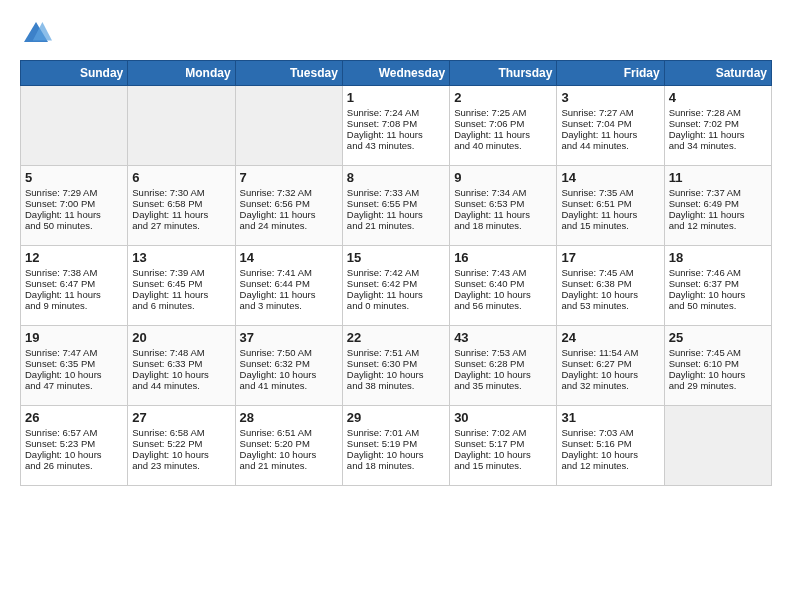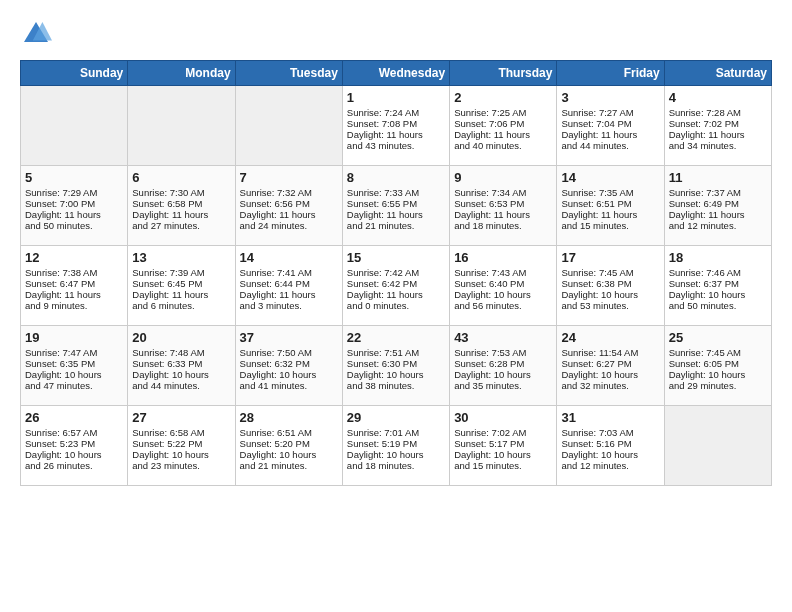--- a/index.html
+++ b/index.html
@@ -311,21 +311,21 @@
           <td>
             <span class="day-num">24</span>
             <div>Sunrise: 11:54 AM</div>
             <div>Sunset: 6:27 PM</div>
             <div>Daylight: 10 hours</div>
             <div>and 32 minutes.</div>
           </td>
           <td>
             <span class="day-num">25</span>
             <div>Sunrise: 7:45 AM</div>
-            <div>Sunset: 6:05 PM</div>
+            <div>Sunset: 6:10 PM</div>
             <div>Daylight: 10 hours</div>
             <div>and 29 minutes.</div>
           </td>
         </tr>
         <tr>
           <td>
             <span class="day-num">26</span>
             <div>Sunrise: 6:57 AM</div>
             <div>Sunset: 5:23 PM</div>
             <div>Daylight: 10 hours</div>

